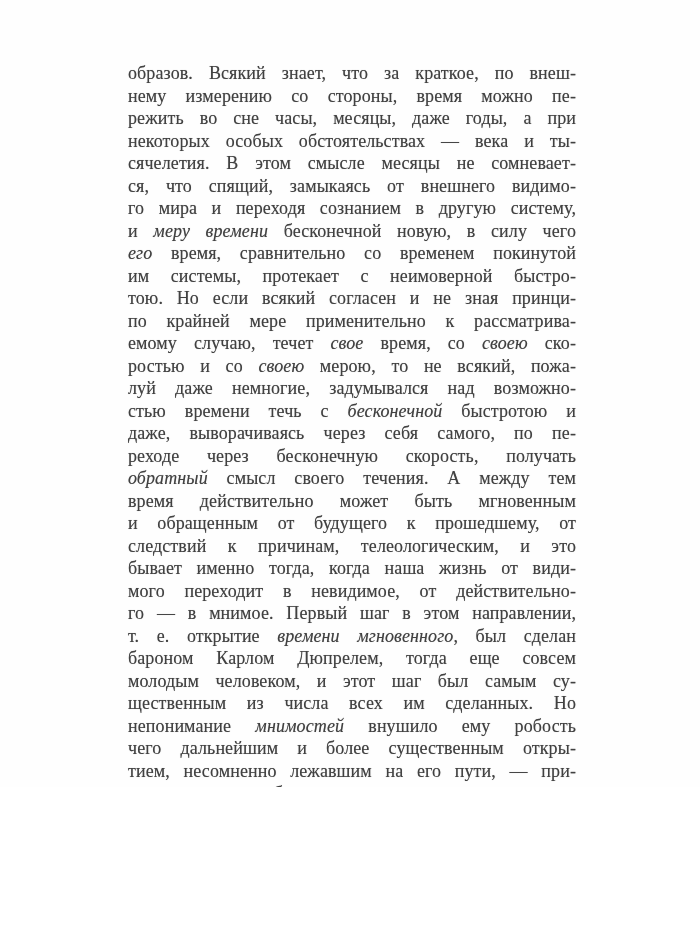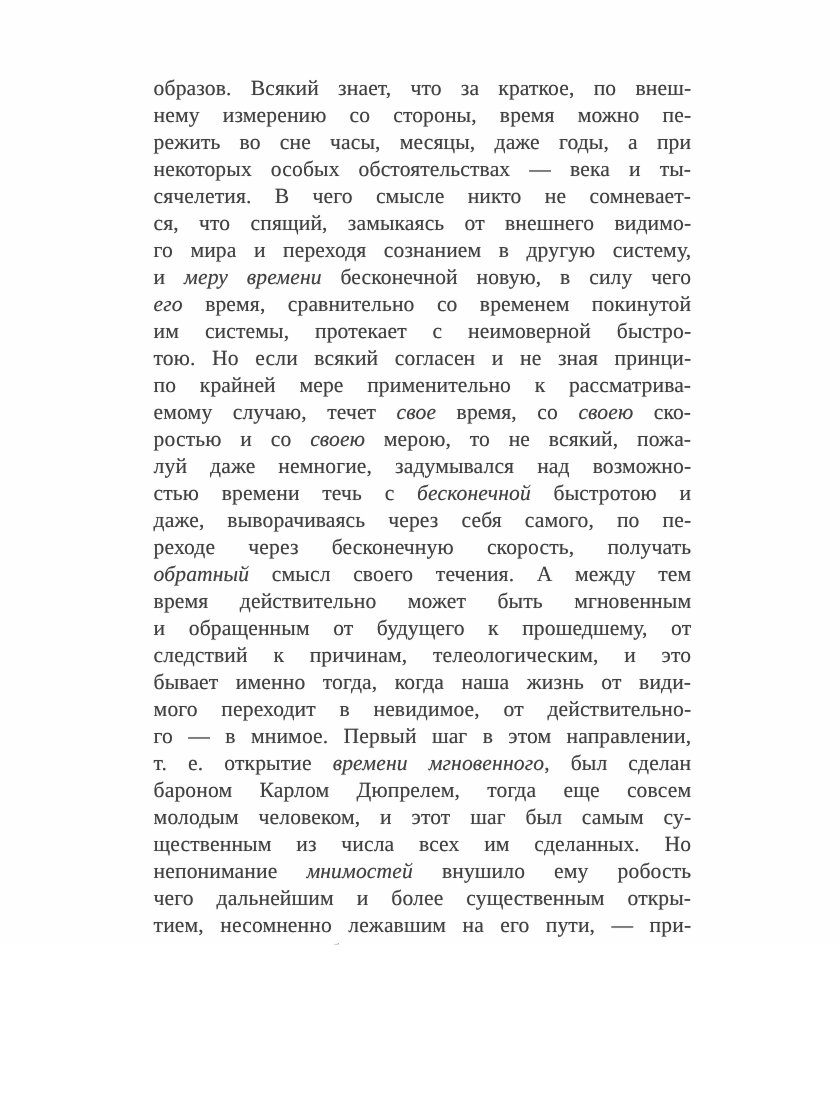--- a/index.html
+++ b/index.html
@@ -52,21 +52,21 @@
 </style>
 </head>
 <body>
 
 <div class="page">
   <div class="text-block">
       <div class="line"><span>образов. Всякий знает, что за краткое, по внеш-</span></div>
       <div class="line"><span>нему измерению со стороны, время можно пе-</span></div>
       <div class="line"><span>режить во сне часы, месяцы, даже годы, а при</span></div>
       <div class="line"><span>некоторых особых обстоятельствах — века и ты-</span></div>
-      <div class="line"><span>сячелетия. В чего смысле никто не сомневает-</span></div>
+      <div class="line"><span>сячелетия. В этом смысле месяцы не сомневает-</span></div>
       <div class="line"><span>ся, что спящий, замыкаясь от внешнего видимо-</span></div>
       <div class="line"><span>го мира и переходя сознанием в другую систему,</span></div>
       <div class="line"><span>и </span><em>меру времени</em><span> бесконечной новую, в силу чего</span></div>
       <div class="line"><em>его</em><span> время, сравнительно со временем покинутой</span></div>
       <div class="line"><span>им системы, протекает с неимоверной быстро-</span></div>
       <div class="line"><span>тою. Но если всякий согласен и не зная принци-</span></div>
       <div class="line"><span>по крайней мере применительно к рассматрива-</span></div>
       <div class="line"><span>емому случаю, течет </span><em>свое</em><span> время, со </span><em>своею</em><span> ско-</span></div>
       <div class="line"><span>ростью и со </span><em>своею</em><span> мерою, то не всякий, пожа-</span></div>
       <div class="line"><span>луй даже немногие, задумывался над возможно-</span></div>

